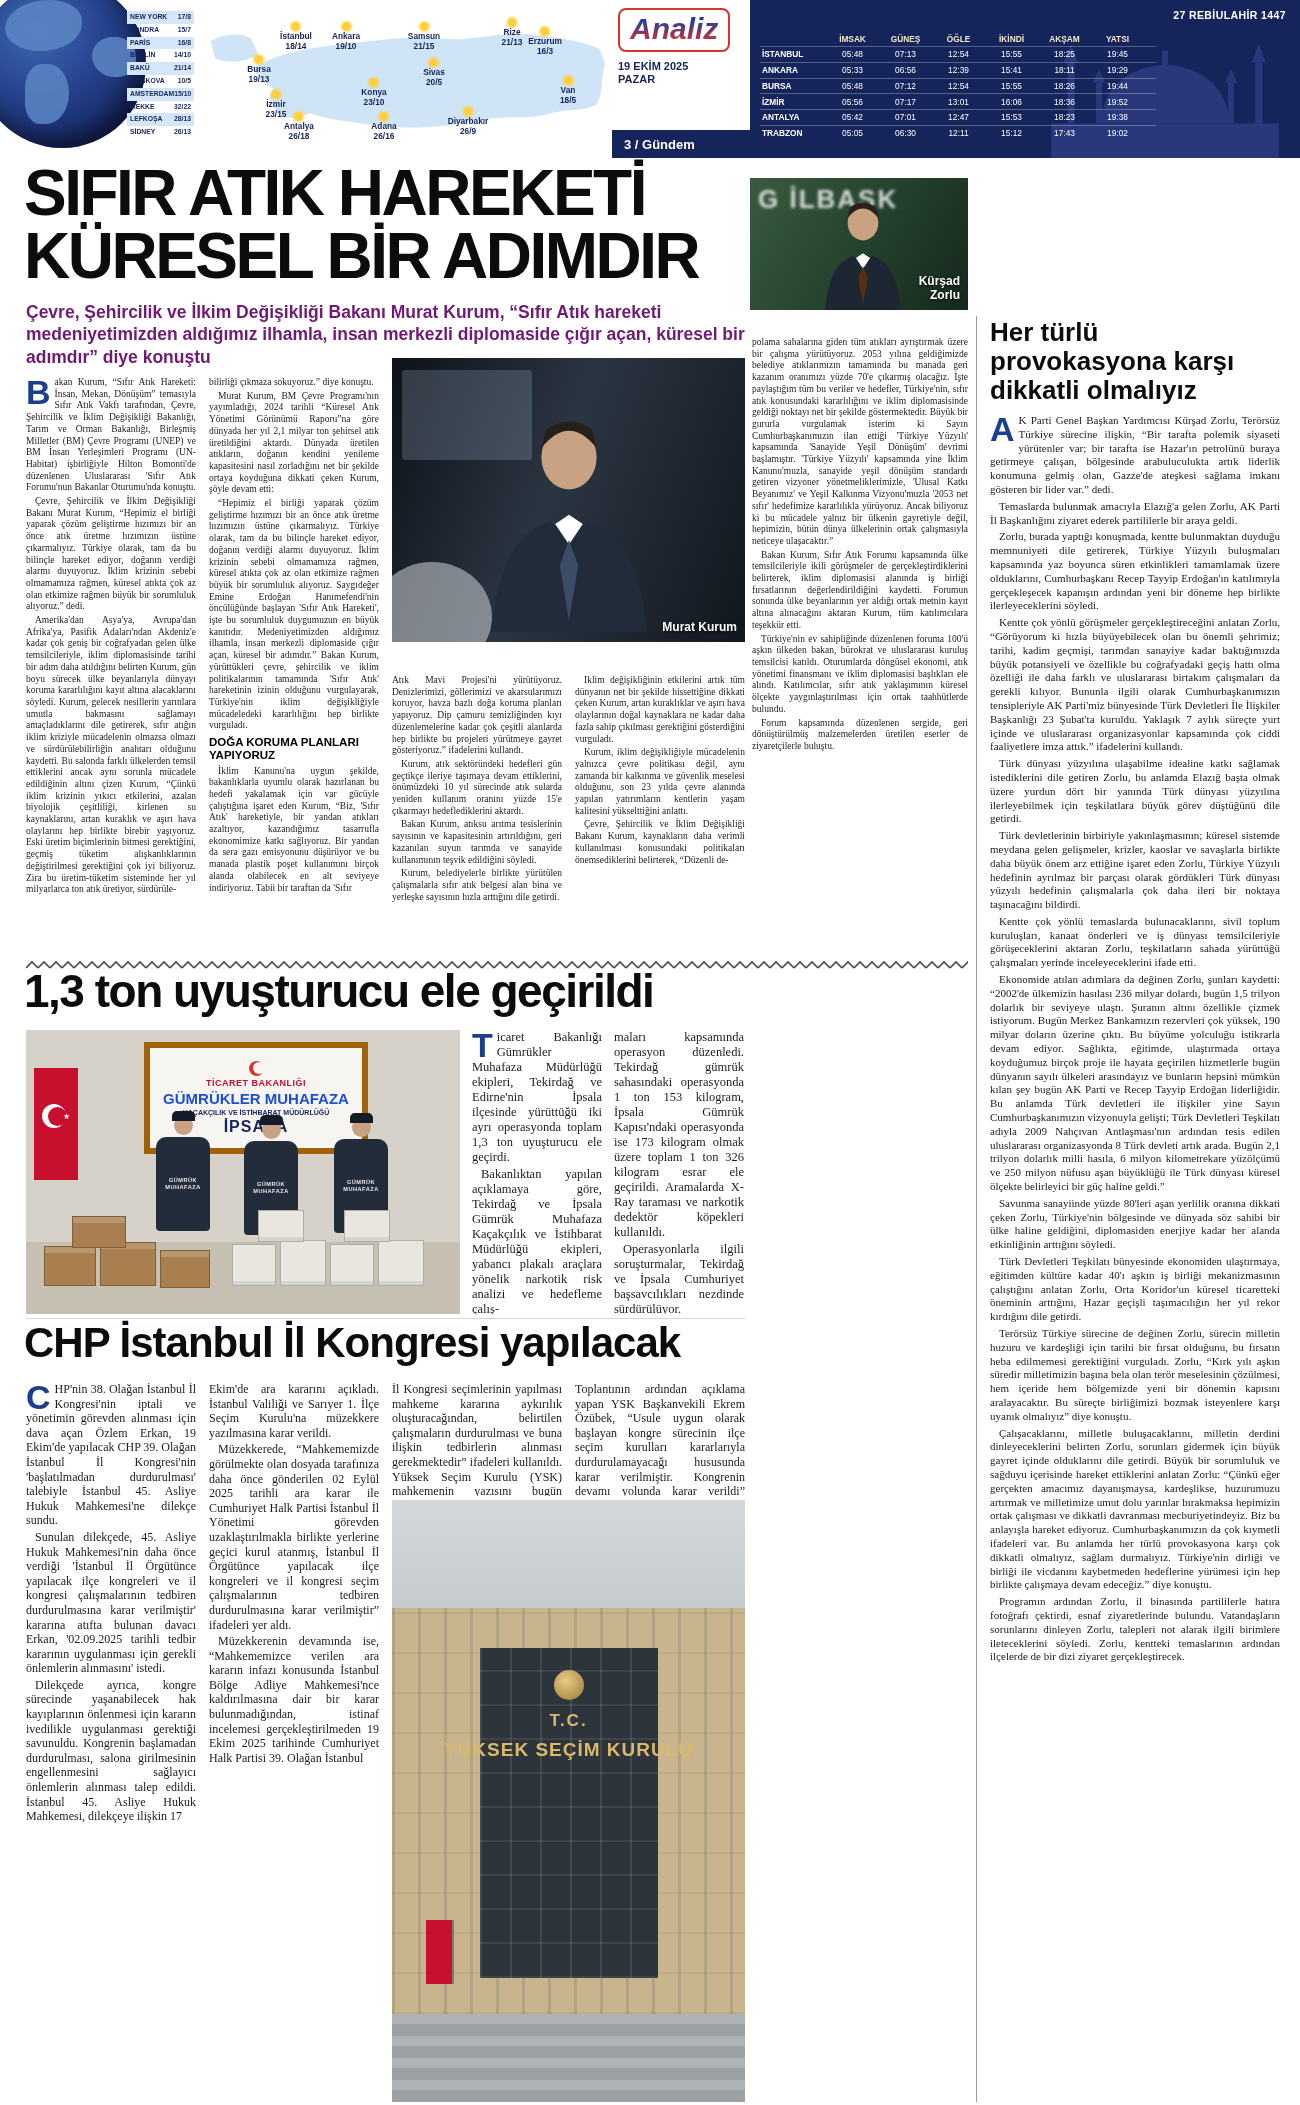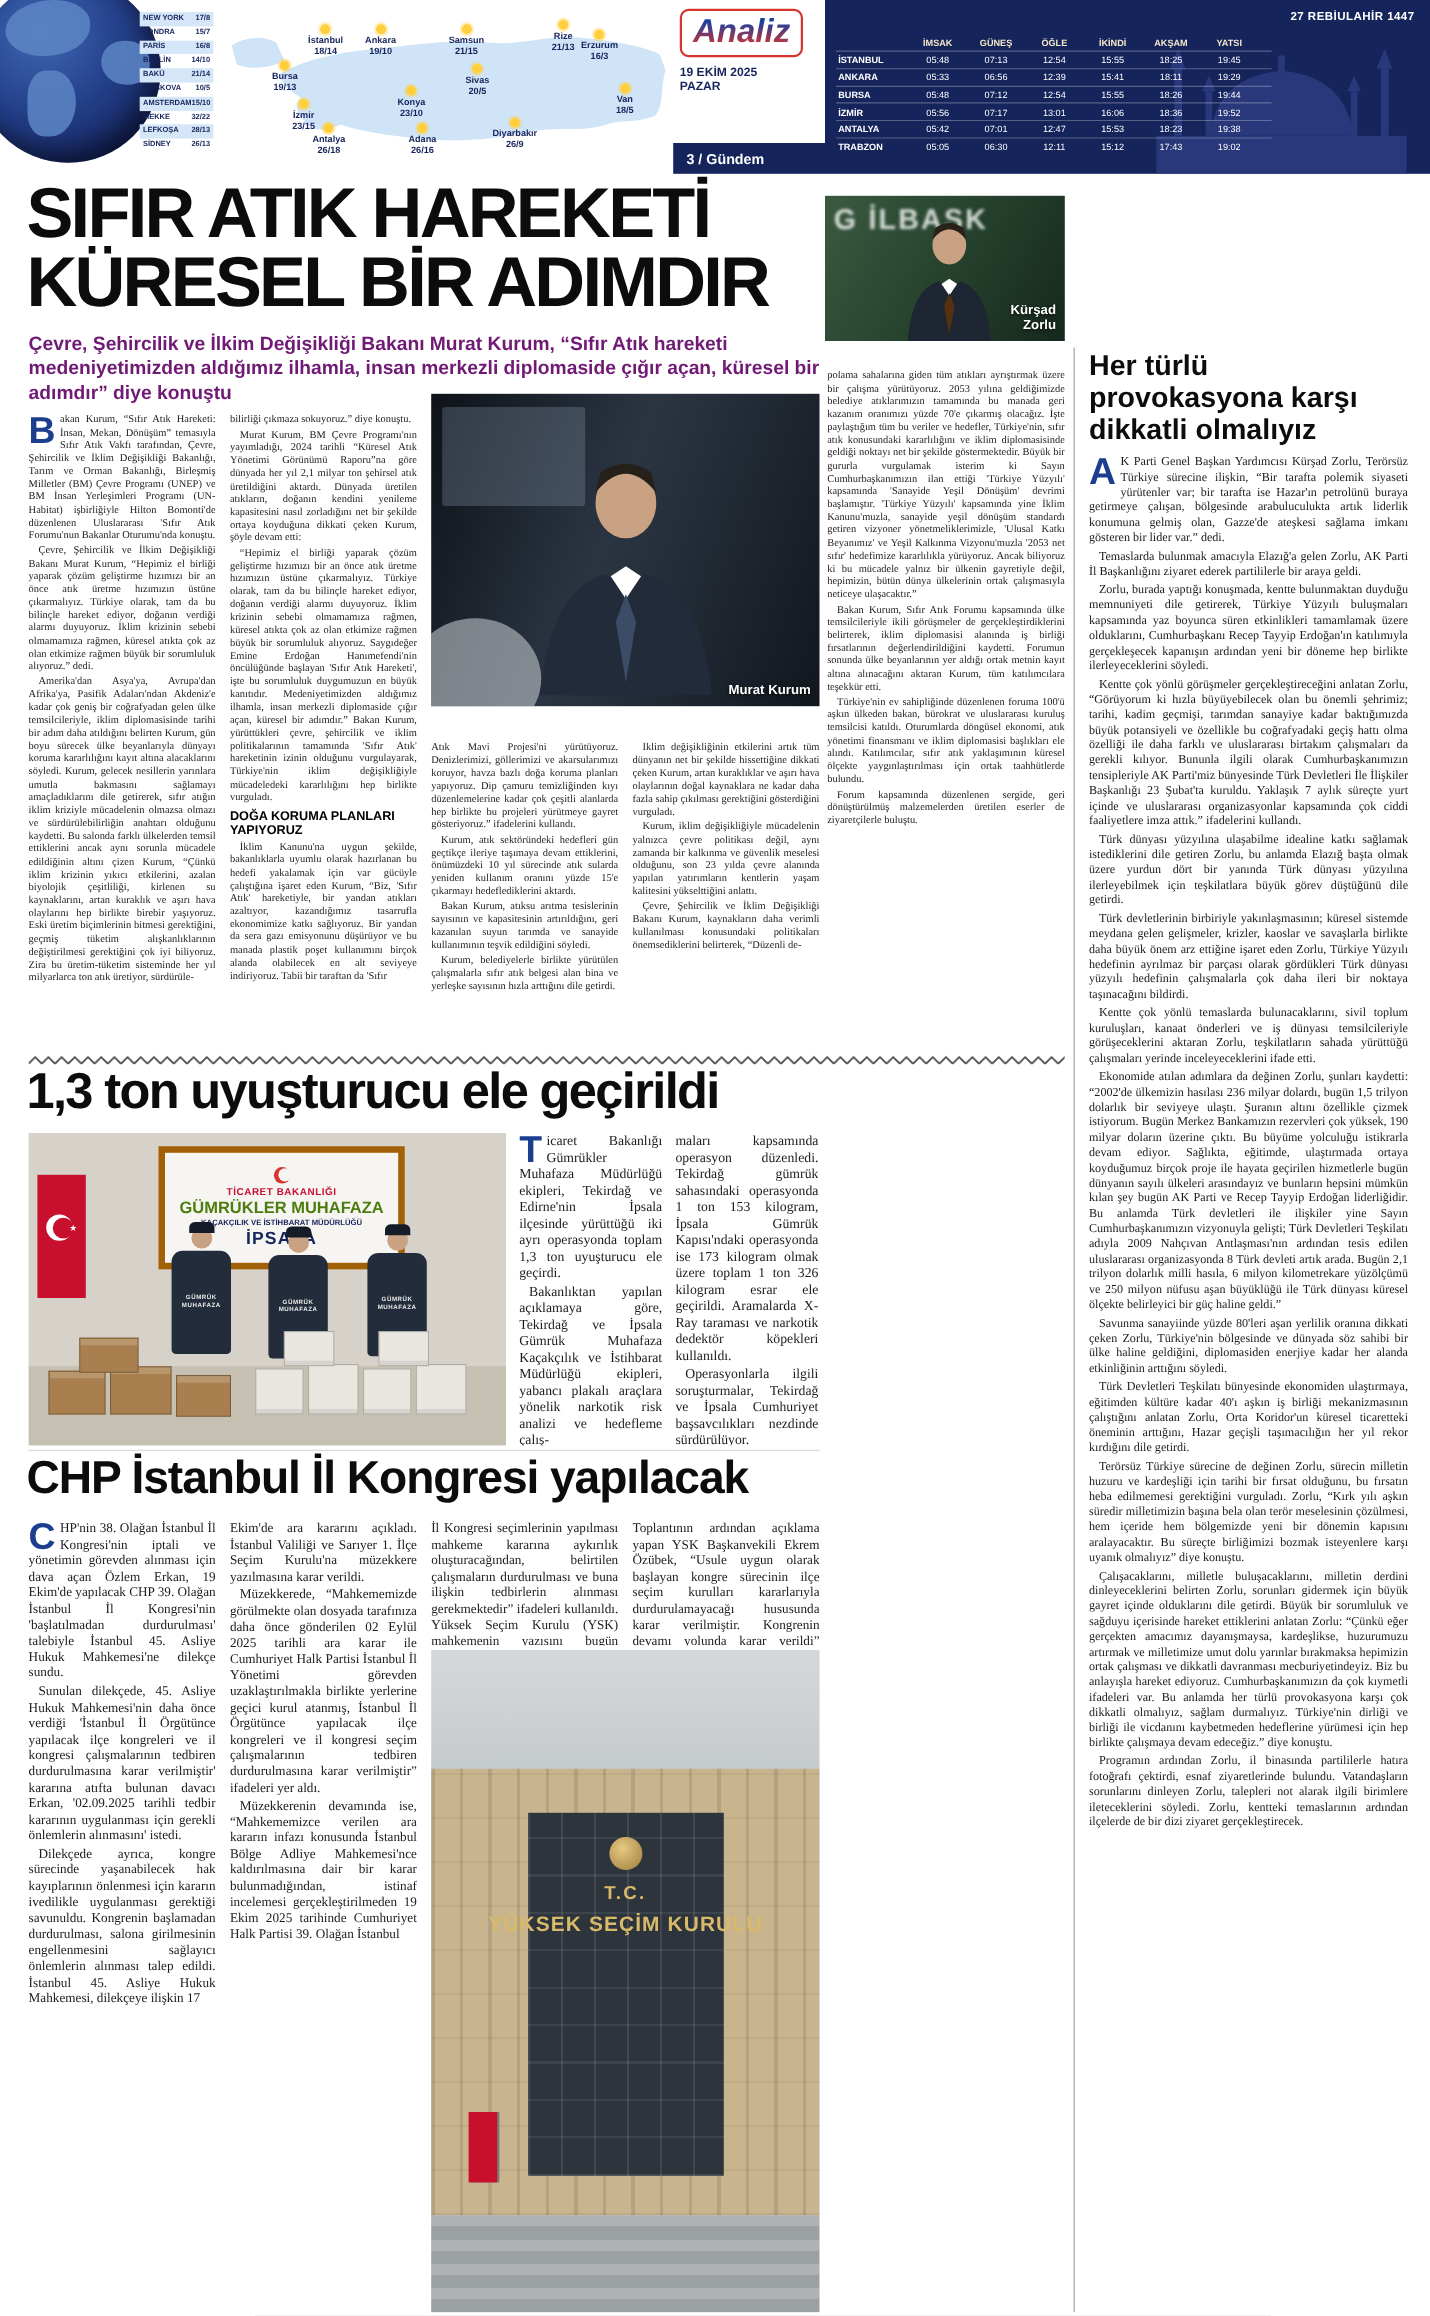--- a/index.html
+++ b/index.html
@@ -120,21 +120,21 @@
   .tr-flag .c1 { position:absolute; left:8px; top:36px; width:24px; height:24px; border-radius:50%; background:#fff; }
   .tr-flag .c2 { position:absolute; left:14px; top:39px; width:19px; height:19px; border-radius:50%; background:#c8102e; }
   .tr-flag .st { position:absolute; left:29px; top:44px; color:#fff; font-size:8px; }
   .sign { position:absolute; left:118px; top:12px; width:224px; height:112px; background:#f6f5f1; border:6px solid #a16207;
           display:flex; flex-direction:column; align-items:center; justify-content:center; gap:2px; text-align:center;
           font-family:"Liberation Sans", sans-serif; }
   .sign .emblem { position:relative; width:15px; height:15px; }
   .sign .emblem .cr { position:absolute; left:0; top:0; width:15px; height:15px; border-radius:50%; background:#d5342f; }
   .sign .emblem .cr2 { position:absolute; left:4px; top:1.5px; width:12px; height:12px; border-radius:50%; background:#f6f5f1; }
   .sign-l1 { font-weight:700; font-size:9px;  color:#c8102e; letter-spacing:.5px; }
-  .sign-l2 { font-weight:900; font-size:15px; color:#4d7c0f; }
+  .sign-l2 { font-weight:900; font-size:15px; color:#1d4ed8; }
   .sign-l3 { font-weight:700; font-size:7px;  color:#16245c; }
   .sign-l4 { font-weight:900; font-size:16px; color:#16245c; letter-spacing:1px; }
   .officer { position:absolute; width:58px; height:128px; }
   .officer .head { width:19px; height:19px; border-radius:50%; background:#c9a183; margin:0 auto; position:relative; }
   .officer .head::before { content:""; position:absolute; left:-2px; top:-5px; width:23px; height:10px; border-radius:5px 5px 0 0; background:#151c28; }
   .officer .torso { width:54px; height:94px; margin:2px auto 0; background:#232c3a; border-radius:10px 10px 4px 4px;
                     display:flex; align-items:center; justify-content:center; }
   .officer .vest-text { font:700 5.6px/1.3 "Liberation Sans", sans-serif; color:#e8e8e8; text-align:center; letter-spacing:.5px; }
   .pkg { position:absolute; border:1px solid rgba(0,0,0,.25); }
   .pkg.brown { background:#a97f4f; box-shadow:inset 0 6px 0 rgba(255,255,255,.18); }

